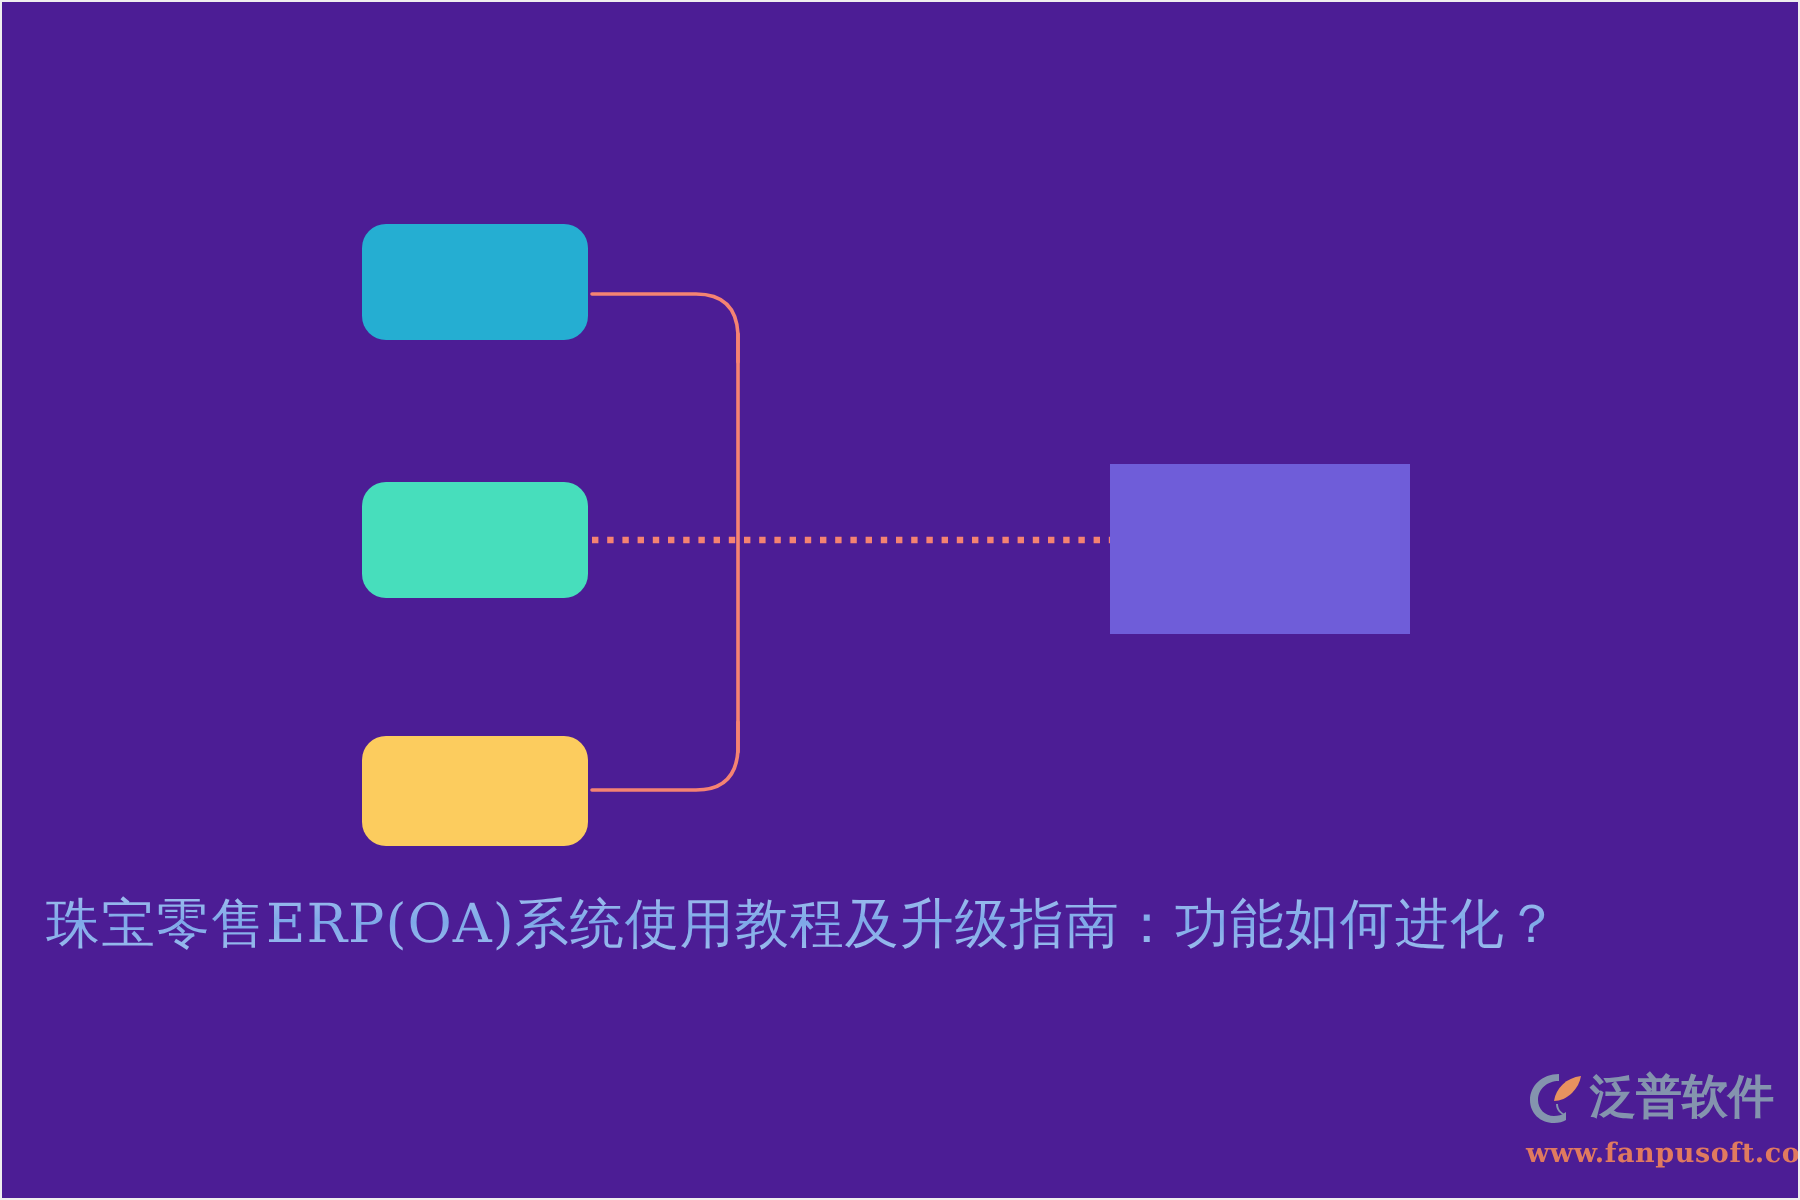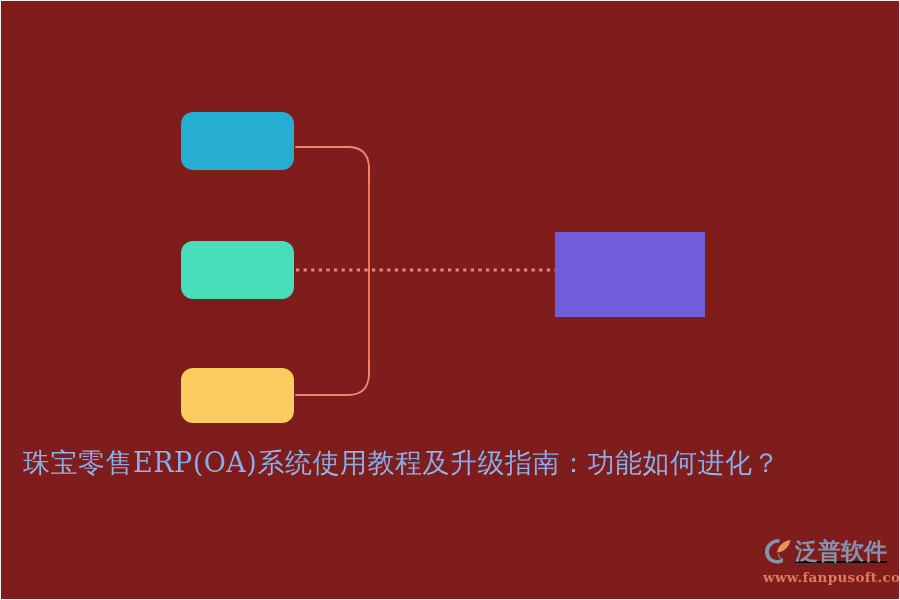--- a/index.html
+++ b/index.html
@@ -8,21 +8,21 @@
     padding: 0;
     background: #ffffff;
   }
   body {
     font-family: "Liberation Sans", sans-serif;
   }
   #canvas {
     position: relative;
     width: 900px;
     height: 600px;
-    background: #7f1d1d;
+    background: #4c1d95;
     border: 1px solid #efefef;
     box-sizing: border-box;
     overflow: hidden;
   }
 
   
   .node {
     position: absolute;
     box-sizing: border-box;
   }
@@ -69,23 +69,22 @@
   
   #logo {
     position: absolute;
     left: 762px;
     top: 533px;
     width: 128px;
     height: 56px;
   }
   #logo-row {
     display: flex;
-    align-items: center;
+    align-items: flex-start;
     height: 34px;
-    text-decoration: underline;
   }
   #logo-mark {
     width: 30px;
     height: 30px;
     flex: 0 0 30px;
   }
   #logo-wordmark {
     font-family: "DejaVu Sans", "Liberation Sans", sans-serif;
     font-size: 23px;
     font-weight: bold;

